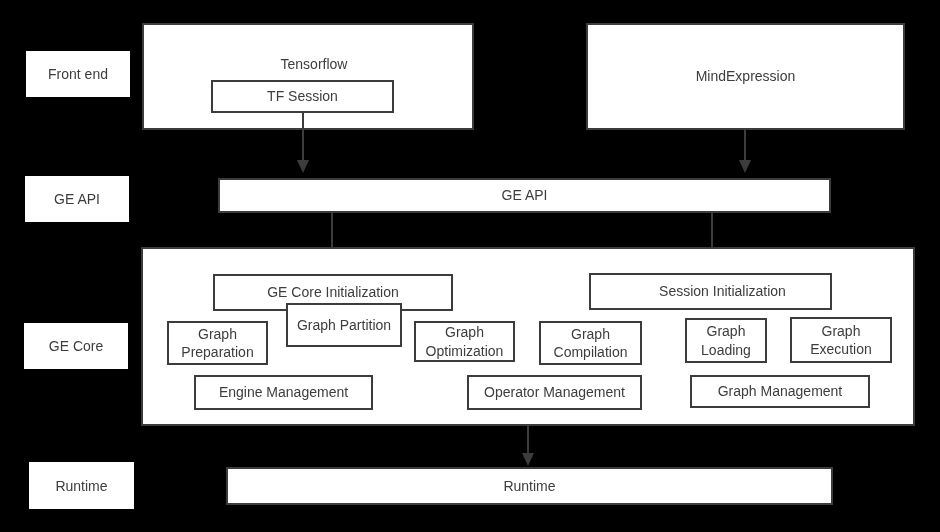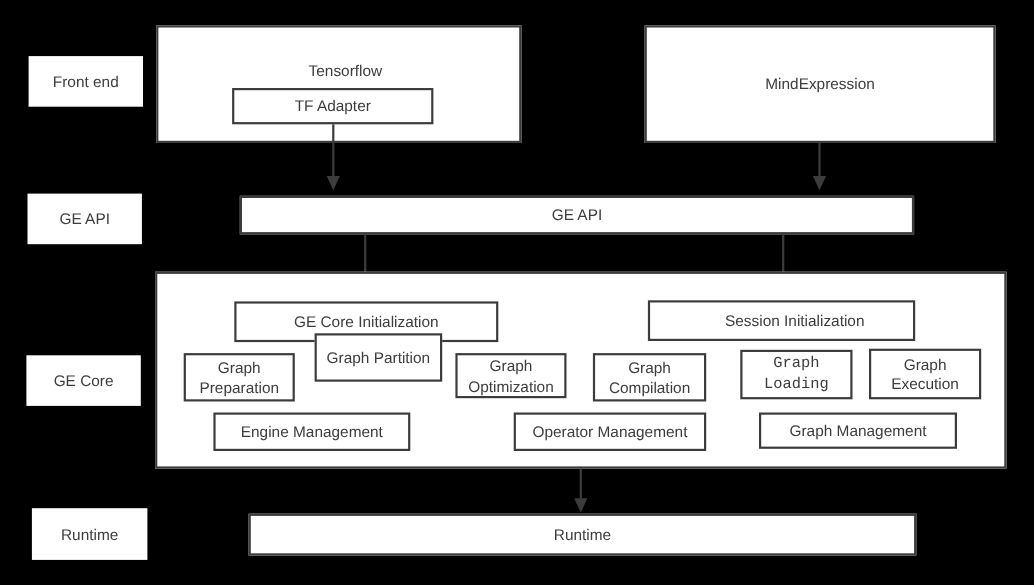--- a/index.html
+++ b/index.html
@@ -43,21 +43,21 @@
   <div class="label-box" style="left:24px;top:323px;width:104px;height:46px;">
     <span>GE Core</span>
   </div>
   <div class="label-box" style="left:29px;top:462px;width:105px;height:47px;">
     <span>Runtime</span>
   </div>
 
   <div class="box container-box" style="left:142px;top:23px;width:332px;height:107px;">
     <div class="box-title">Tensorflow</div>
     <div class="box" style="left:67px;top:55px;width:183px;height:33px;">
-      <span>TF Adapter</span>
+      <span>TF Session</span>
     </div>
   </div>
 
   <div class="box" style="left:586px;top:23px;width:319px;height:107px;">
     <span>MindExpression</span>
   </div>
 
   <div class="arrow-line" style="left:302px;top:113px;height:47px;"></div>
   <div class="arrow-head" style="left:297px;top:160px;"></div>
 
@@ -89,21 +89,21 @@
     </div>
     <div class="box pad2" style="left:143px;top:54px;width:116px;height:44px;">
       <span>Graph Partition</span>
     </div>
     <div class="box pad2" style="left:271px;top:72px;width:101px;height:41px;align-items:flex-end;">
       <span>Graph Optimization</span>
     </div>
     <div class="box pad2" style="left:396px;top:72px;width:103px;height:44px;">
       <span>Graph Compilation</span>
     </div>
-    <div class="box pad2" style="left:530px;top:69px;width:102px;height:45px;font-family:Liberation Mono, monospace;">
+    <div class="box pad2" style="left:542px;top:69px;width:82px;height:45px;">
       <span>Graph Loading</span>
     </div>
     <div class="box pad2" style="left:647px;top:68px;width:102px;height:46px;">
       <span>Graph Execution</span>
     </div>
 
     <div class="box" style="left:51px;top:126px;width:179px;height:35px;">
       <span>Engine Management</span>
     </div>
     <div class="box" style="left:296px;top:126px;width:175px;height:35px;margin-left:28px;">

